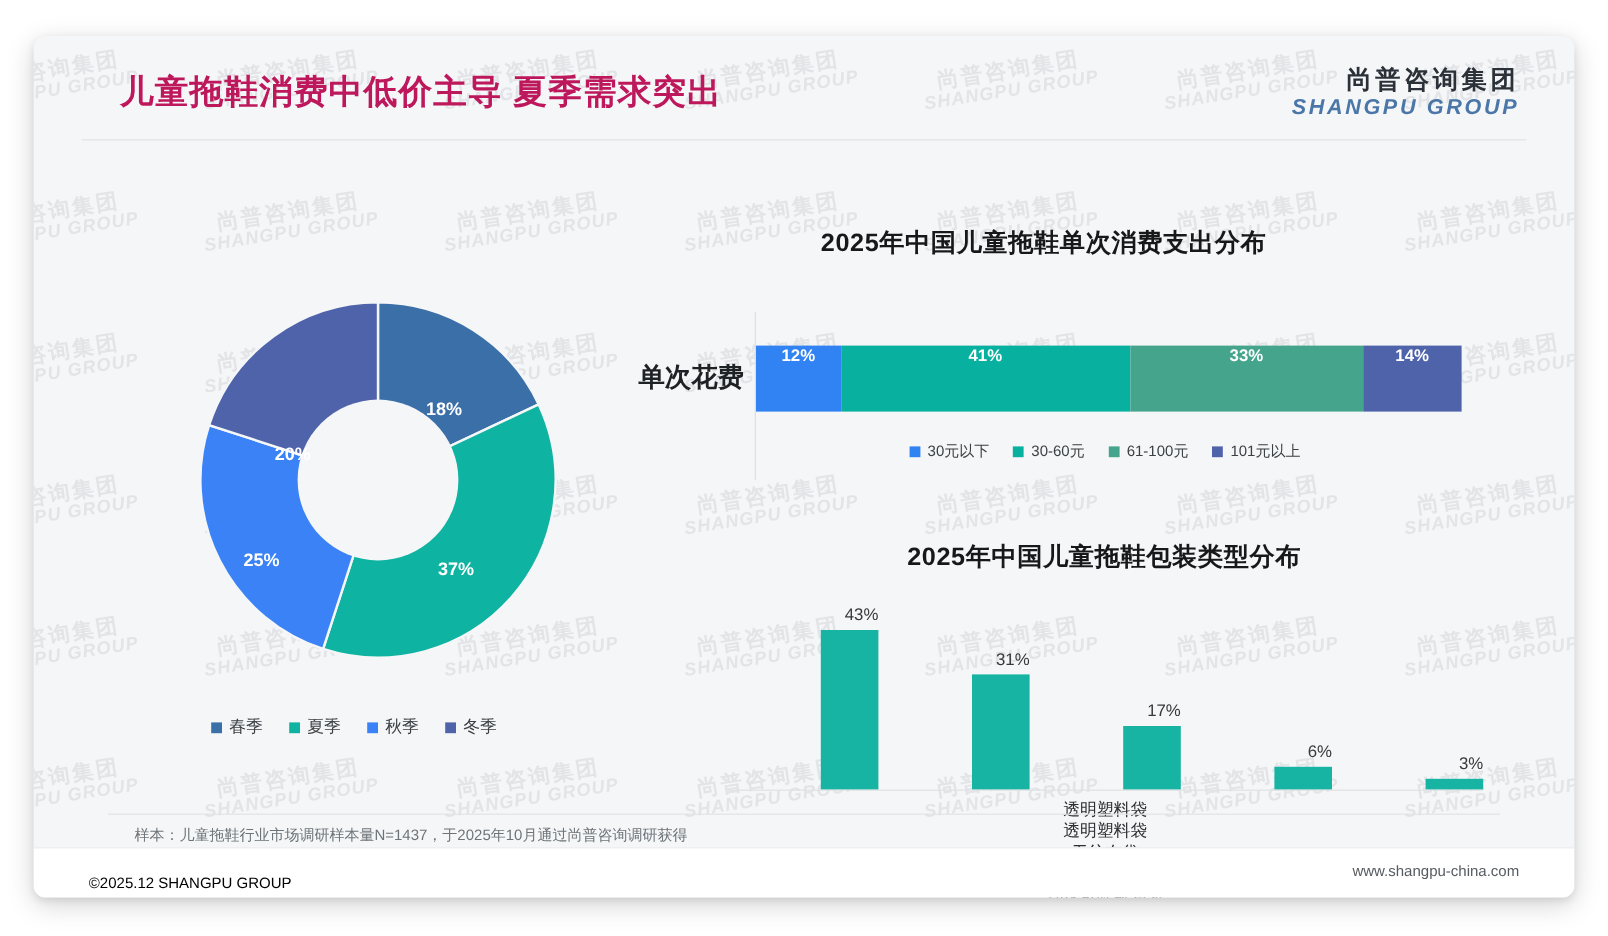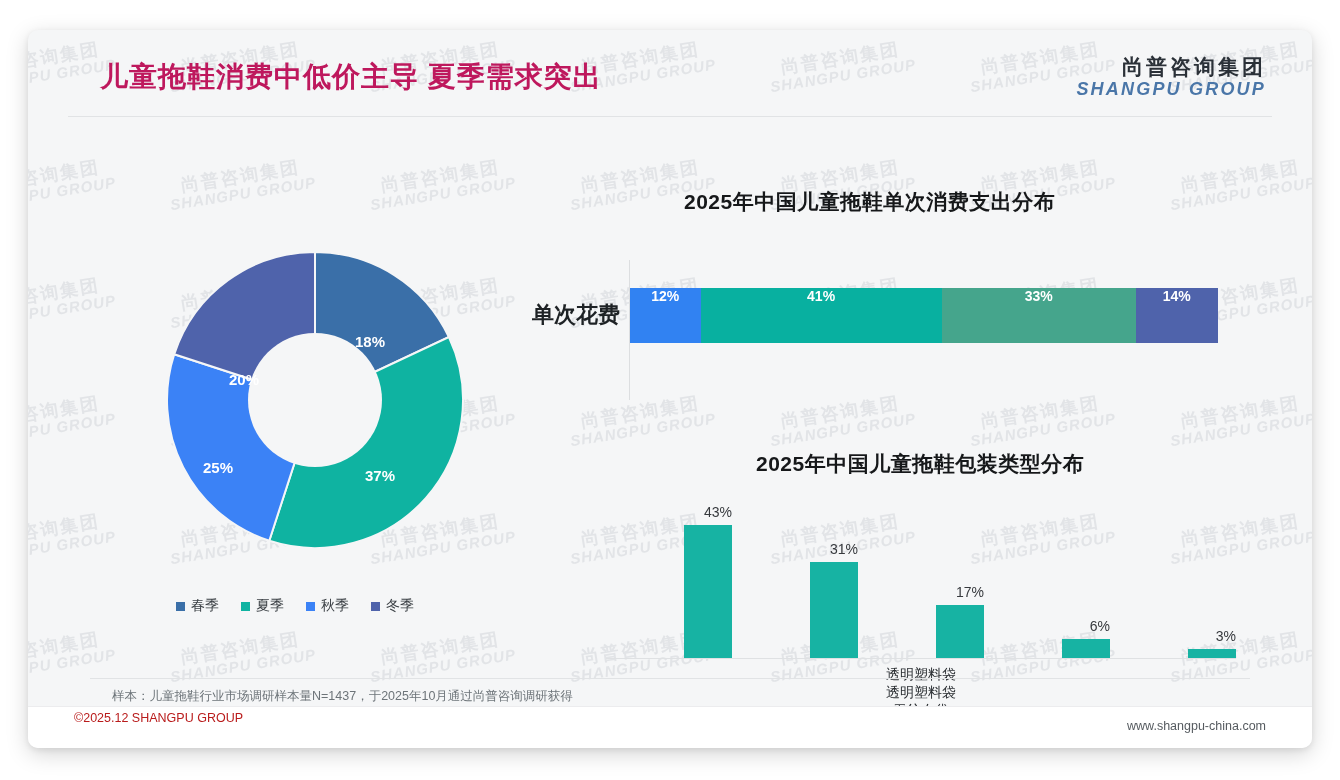--- a/index.html
+++ b/index.html
@@ -158,22 +158,22 @@
   .sample-note {
     position: absolute; left: 84px; top: 658px;
     font-size: 12.5px; color: #6d7479; z-index: 3;
   }
   .footer {
     position: absolute; left: 0; right: 0; bottom: 0; height: 42px;
     background: #ffffff; z-index: 3;
     border-top: 1px solid #ececee;
   }
   .footer-left {
-    position: absolute; left: 46px; top: 4px;
-    font-size: 12.5px; color: #b91c1c;
+    position: absolute; left: 46px; top: 22px;
+    font-size: 12.5px; color: #000000;
   }
   .footer-right {
     position: absolute; right: 46px; top: 12px;
     font-size: 12.5px; color: #565b60;
   }
 </style>
 </head>
 <body>
 
 <div class="slide">
@@ -432,20 +432,38 @@
         <span>41%</span>
       </div>
       <div class="stack-seg" style="width:33%; background:#45a58c;">
         <span>33%</span>
       </div>
       <div class="stack-seg" style="width:14%; background:#4f63ab;">
         <span>14%</span>
       </div>
     </div>
 
+    <div class="legend stack-legend">
+      <div class="legend-item">
+        <span class="legend-swatch" style="background:#3182f2"></span>
+        <span class="legend-label">30元以下</span>
+      </div>
+      <div class="legend-item">
+        <span class="legend-swatch" style="background:#08b0a0"></span>
+        <span class="legend-label">30-60元</span>
+      </div>
+      <div class="legend-item">
+        <span class="legend-swatch" style="background:#45a58c"></span>
+        <span class="legend-label">61-100元</span>
+      </div>
+      <div class="legend-item">
+        <span class="legend-swatch" style="background:#4f63ab"></span>
+        <span class="legend-label">101元以上</span>
+      </div>
+    </div>
   </div>
 
   <div class="panel-bars">
     <div class="chart-title">2025年中国儿童拖鞋包装类型分布</div>
 
     <div class="bars-plot">
       <div class="bar-col">
         <span class="bar-value">43%</span>
         <div class="bar-rect" style="height:133px;"></div>
       </div>

